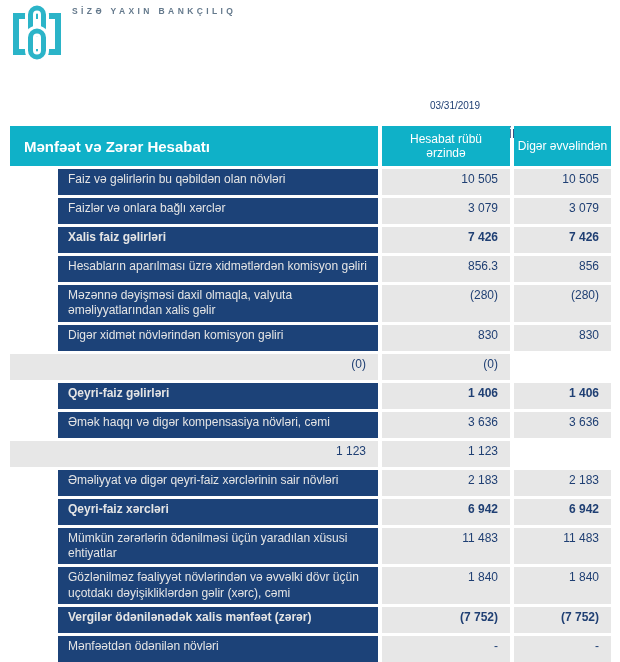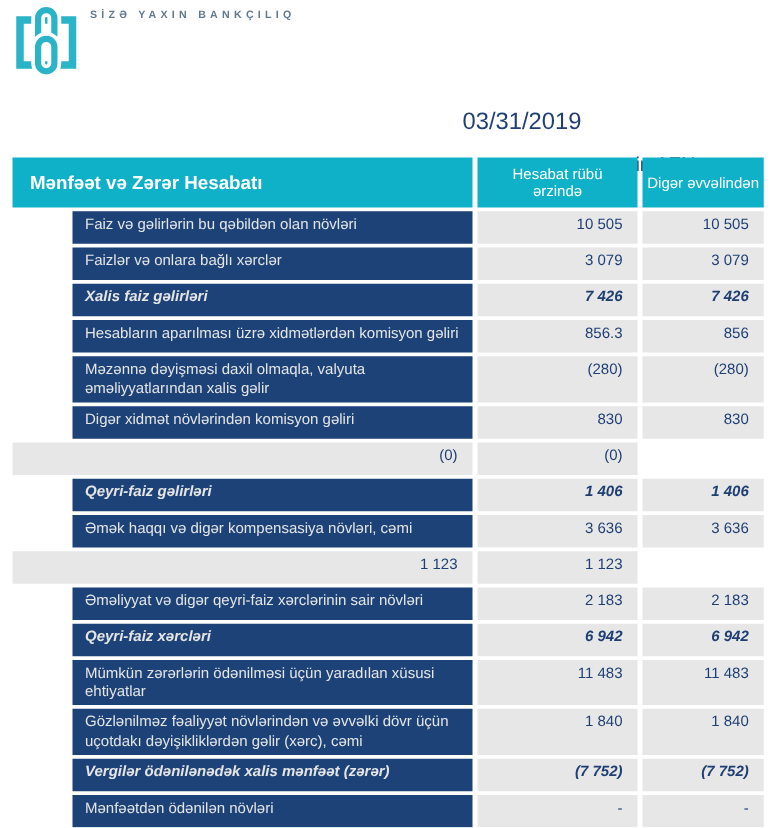--- a/index.html
+++ b/index.html
@@ -7,40 +7,40 @@
   .page { position:relative; width:620px; height:662px; background:#ffffff; overflow:hidden; }
 
   
   .brand { position:absolute; top:4px; left:12px; display:flex; align-items:flex-start; gap:10px; }
   .brand-logo { color:var(--logo_teal, #2BB4C8); display:block; }
   .brand-text { display:flex; flex-direction:column; }
   .brand-name { font-size:31px; font-weight:bold; color:var(--brand_navy, #1E3B7C); letter-spacing:-0.5px; line-height:1.1; margin-top:4px; }
   .brand-tagline { font-size:8.5px; font-weight:bold; letter-spacing:3.4px; color:var(--tagline_gray, #64798C); margin-top:2px; }
 
   
-  .meta-date { position:absolute; top:87px; left:370px; width:110px; text-align:left;
-               font-size:19px; color:var(--value_text, #1F3F73); }
+  .meta-date { position:absolute; top:100px; left:370px; width:110px; text-align:right;
+               font-size:10px; color:var(--value_text, #1F3F73); }
   .meta-unit { position:absolute; top:88px; left:495px; width:100px; text-align:left;
                font-size:16px; color:var(--value_text, #1F3F73);margin-top:36px; }
 
   
   .report { position:absolute; top:126px; left:10px; width:602px; }
   .grid-row { display:grid; grid-template-columns:368px 128px 97px; column-gap:4px; }
 
   .thead .cell { background:var(--teal, #0FB1C8); color:#ffffff; height:40px; display:flex; align-items:center; }
   .th-title { font-size:15px; font-weight:bold; padding-left:14px; }
   .th-col { justify-content:center; text-align:center; font-size:12px; line-height:1.2; }
   .th-col span { display:block; max-width:96px; margin:0 auto; }
 
   .tbody .row { display:grid; grid-template-columns:368px 128px 97px; column-gap:4px; margin-top:3px; }
   .tbody .cell { min-height:20px; font-size:12px; line-height:1.28; display:flex; }
   .cell.label { background:var(--navy, #1C4278); color:#e5e5e5; padding:3px 6px 3px 10px; align-items:flex-start;margin-left:48px; }
   .cell.val   { background:var(--cell_gray, #E7E7E7); color:var(--value_text, #1F3F73);
                 padding:3px 12px 3px 4px; justify-content:flex-end; align-items:flex-start; }
-  .row.bold .cell { font-weight:bold;font-style:italic; }
+  .row.bold .cell { font-weight:bold; }
 </style>
 </head>
 <body>
 
 <div class="page">
 
   <div class="brand">
     <svg class="brand-logo" width="50" height="56" viewBox="0 0 50 56" aria-hidden="true">
       <rect x="4" y="12" width="42" height="36" fill="none" stroke="currentColor" stroke-width="6"></rect>
       <rect x="18.5" y="4" width="13" height="26" rx="6.5" fill="none" stroke="#ffffff" stroke-width="11"></rect>

